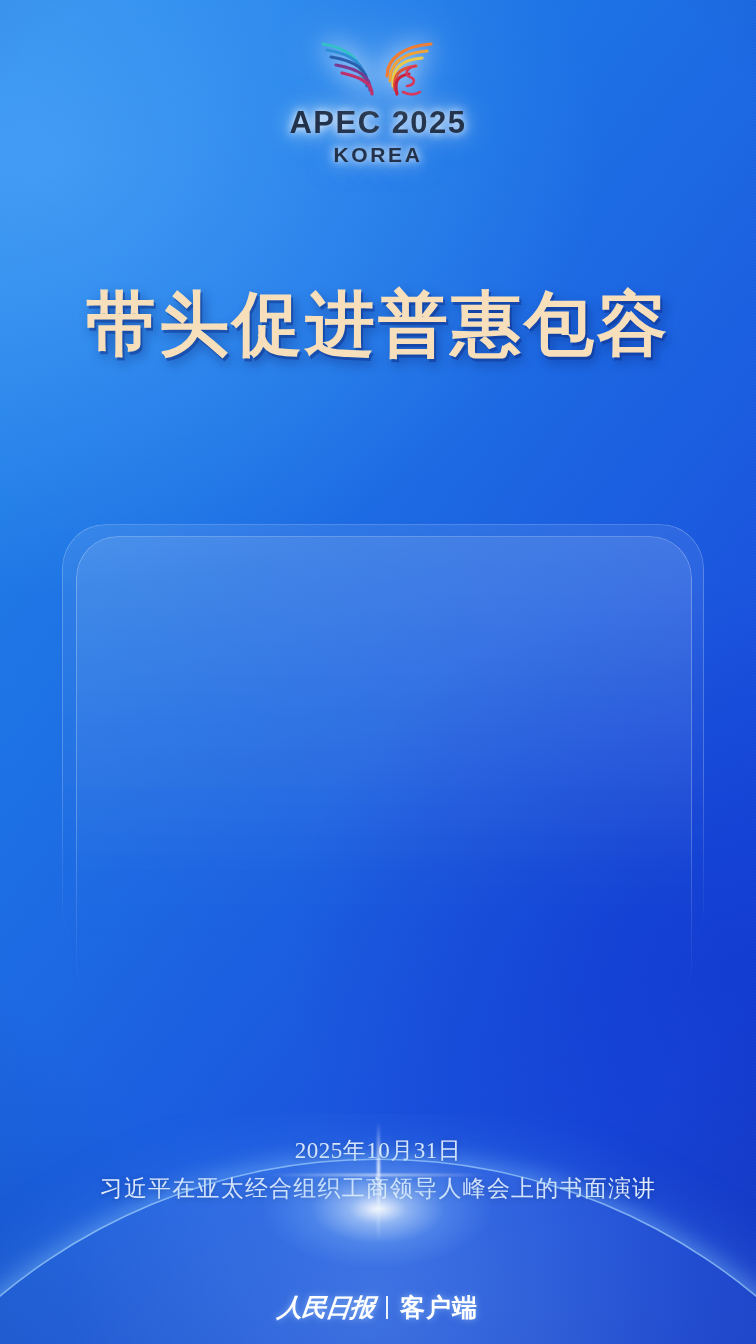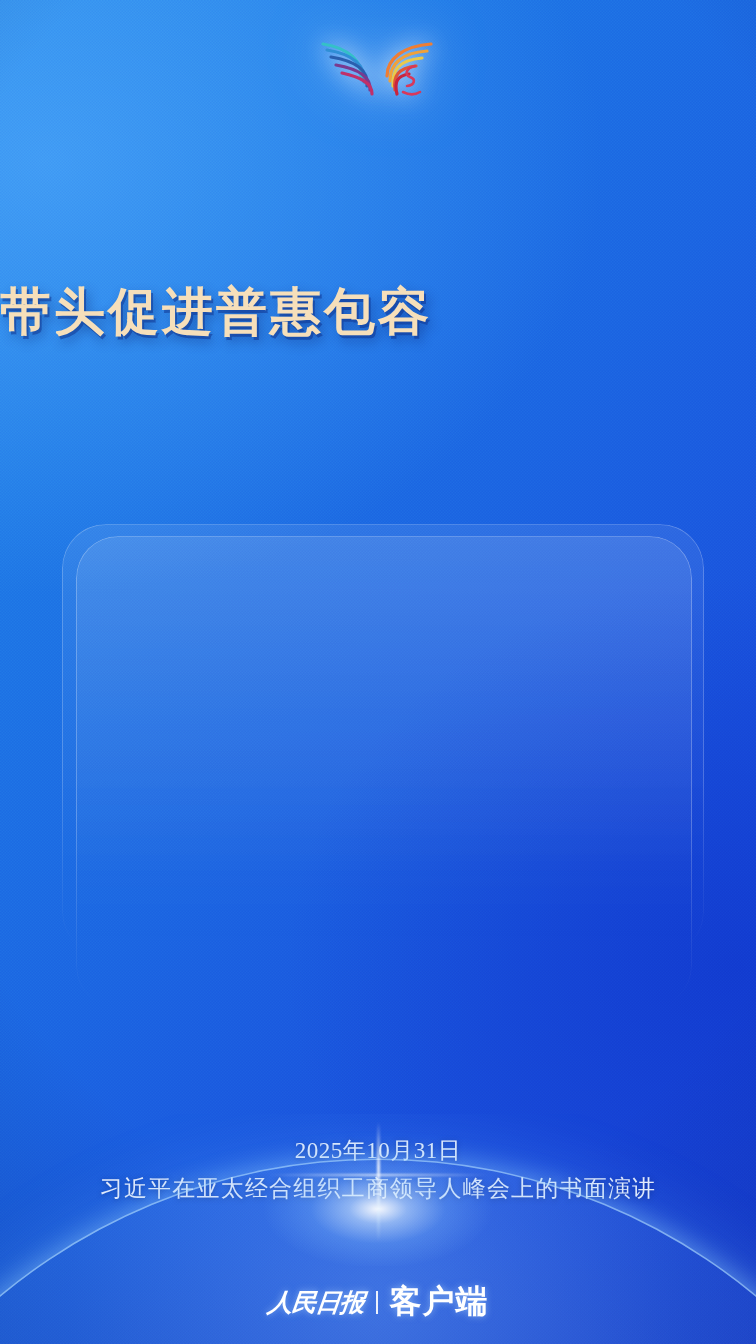--- a/index.html
+++ b/index.html
@@ -82,23 +82,24 @@
       0 0 18px rgba(225,245,255,.8),
       0 0 30px rgba(190,230,255,.55);
   }
 
   
   .headline {
     position: absolute;
     top: 278px;
     left: 0;
     width: 100%;
-    font-family: "Liberation Serif", "DejaVu Serif", serif;
-    font-weight: 700;
-    font-size: 51px;
+    text-align: center;
+    font-family: "Liberation Serif", "DejaVu Serif", serif;
+    font-weight: 700;
+    font-size: 70px;
     letter-spacing: 3px;
     color: #f6dfba;
     text-shadow:
       2px 3px 0 rgba(14,48,140,.50),
       4px 6px 12px rgba(8,34,110,.45);
   }
 
   
   .panel-outer {
     position: absolute;
@@ -251,21 +252,21 @@
     height: 23px;
     margin: 0 8px;
     background: #ffffff;
     opacity: .9;
   }
   .brand-app {
     display: inline-block;
     vertical-align: middle;
     font-family: "Liberation Sans", "DejaVu Sans", sans-serif;
     font-weight: 700;
-    font-size: 32px;
+    font-size: 25px;
     letter-spacing: 1px;
     color: #ffffff;
     text-shadow: 0 0 7px rgba(190,225,255,.55);
   }
 </style>
 </head>
 <body>
 
 <div class="poster">
 
@@ -287,20 +288,22 @@
         <path d="M124 25 C 98 27, 87 38, 87 55" stroke="#f0a13a" stroke-width="3.2"></path>
         <path d="M119 32 C 96 34, 89 44, 90 60" stroke="#e9c94b" stroke-width="3.2"></path>
         <path d="M113 40 C 95 42, 90 50, 92 64" stroke="#e05537" stroke-width="3.2"></path>
         <path d="M106 48 C 94 50, 91 56, 94 68" stroke="#c8243f" stroke-width="3.2"></path>
 
         <path d="M112 40 C 103 42, 101 49, 107 51 C 113 53, 112 59, 104 60" stroke="#d8385a" stroke-width="2.6"></path>
         <path d="M100 66 C 106 69, 112 69, 117 66" stroke="#d8385a" stroke-width="2.6"></path>
       </g>
     </svg>
 
+    <div class="logo-word">APEC 2025</div>
+    <div class="logo-sub">KOREA</div>
   </div>
 
   <div class="headline">带头促进普惠包容</div>
 
   <div class="panel-outer"></div>
   <div class="panel-inner"></div>
 
 
   <div class="attribution">
     <div class="attr-date">2025年10月31日</div>

